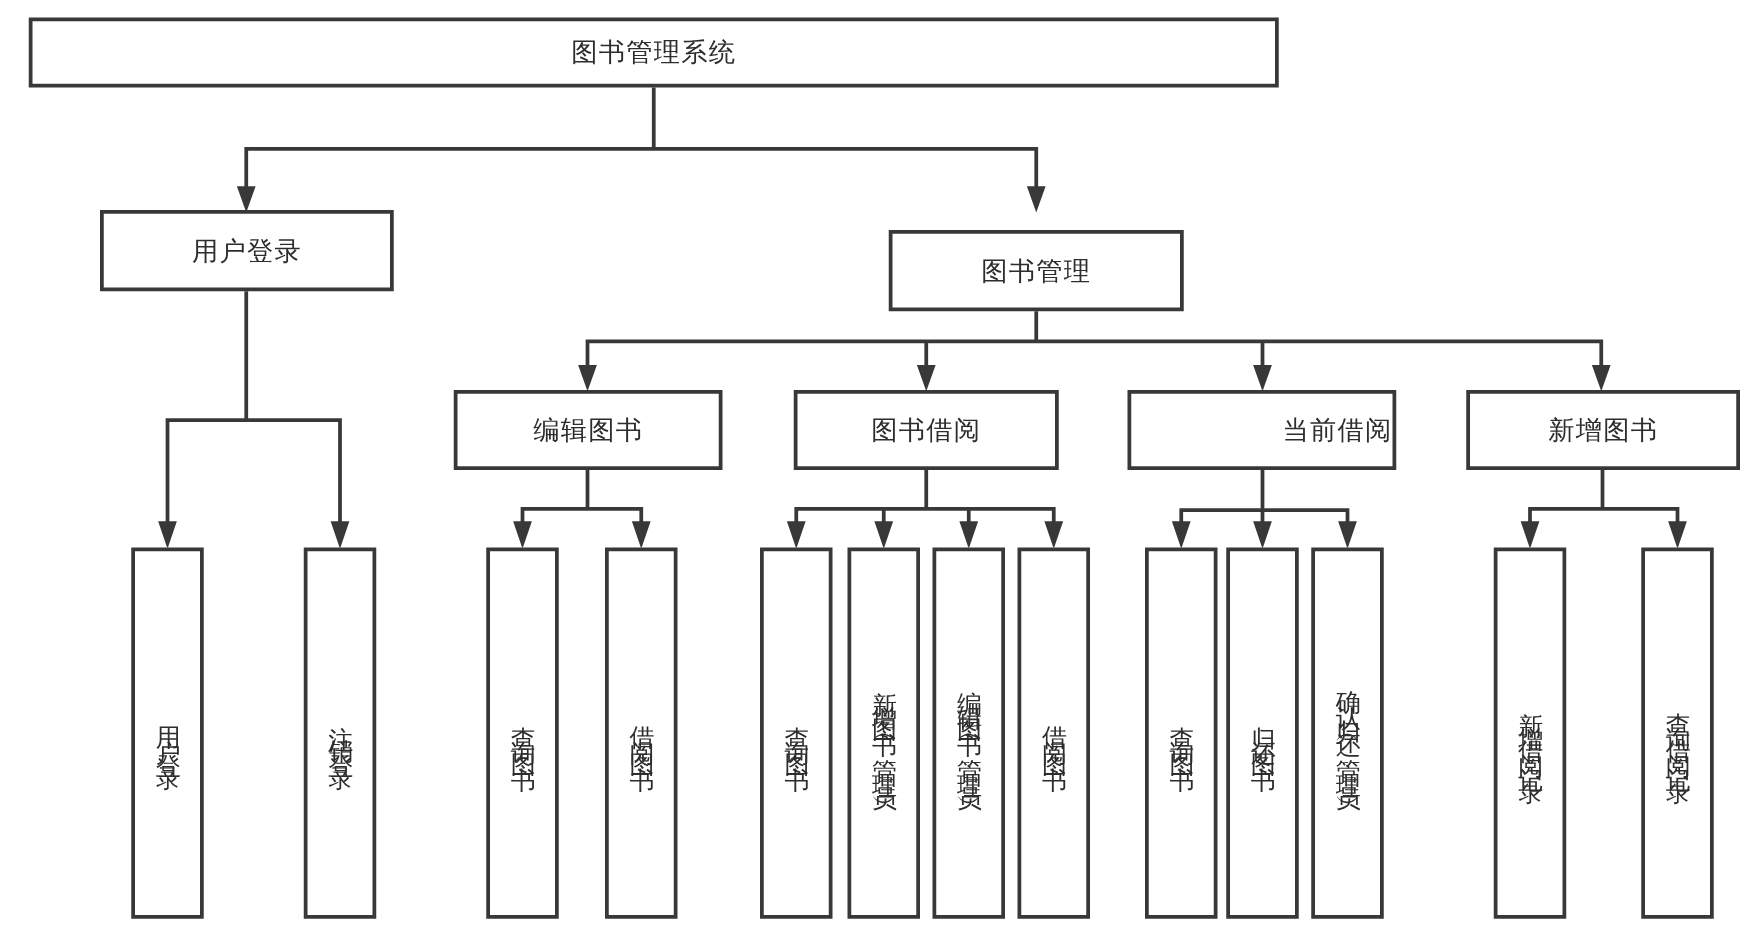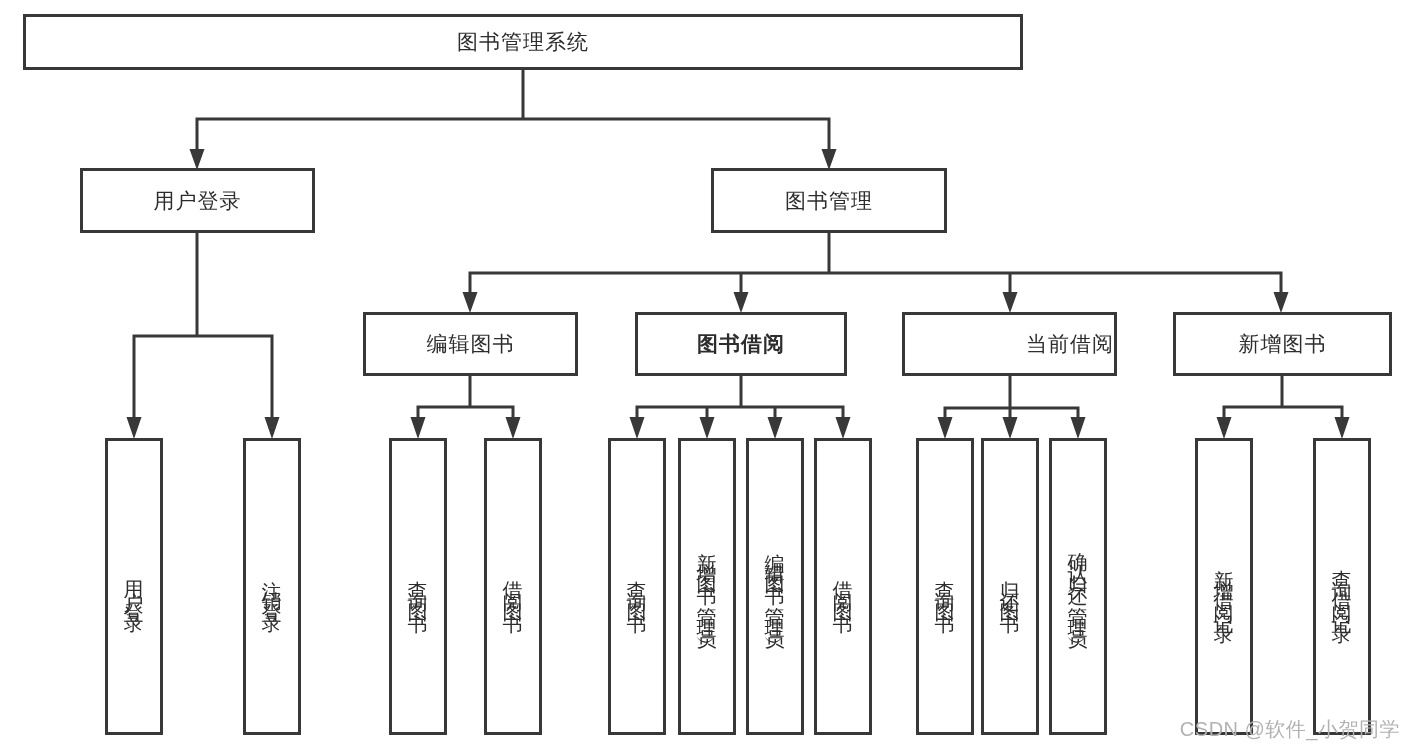--- a/index.html
+++ b/index.html
@@ -115,28 +115,28 @@
       M1334.5 417 L1349.5 417 L1342 439 Z"></path>
   </svg>
 
   <div class="node" style="left:23px; top:14px; width:1000px; height:56px;">
     <span class="label">图书管理系统</span>
   </div>
 
   <div class="node" style="left:80px; top:168px; width:235px; height:65px;">
     <span class="label">用户登录</span>
   </div>
-  <div class="node" style="left:711px; top:168px; width:236px; height:65px;">
+  <div class="node" style="left:711px; top:184px; width:236px; height:65px;">
     <span class="label">图书管理</span>
   </div>
 
   <div class="node" style="left:363px; top:312px; width:215px; height:64px;">
     <span class="label">编辑图书</span>
   </div>
-  <div class="node" style="left:635px; top:312px; width:212px; height:64px;font-weight:bold;">
+  <div class="node" style="left:635px; top:312px; width:212px; height:64px;">
     <span class="label">图书借阅</span>
   </div>
   <div class="node" style="left:902px; top:312px; width:215px; height:64px;justify-content:flex-end;">
     <span class="label">当前借阅</span>
   </div>
   <div class="node" style="left:1173px; top:312px; width:219px; height:64px;">
     <span class="label">新增图书</span>
   </div>
 
   <div class="leaf" style="left:105px;">
@@ -172,15 +172,14 @@
   <div class="leaf" style="left:1049px;">
     <span class="vlabel">确认归还（管理员）</span>
   </div>
   <div class="leaf" style="left:1195px;">
     <span class="vlabel">新增借阅记录</span>
   </div>
   <div class="leaf" style="left:1313px;">
     <span class="vlabel">查询借阅记录</span>
   </div>
 
-  <div class="watermark">CSDN @软件_小贺同学</div>
 
 </div>
 
 </body></html>

